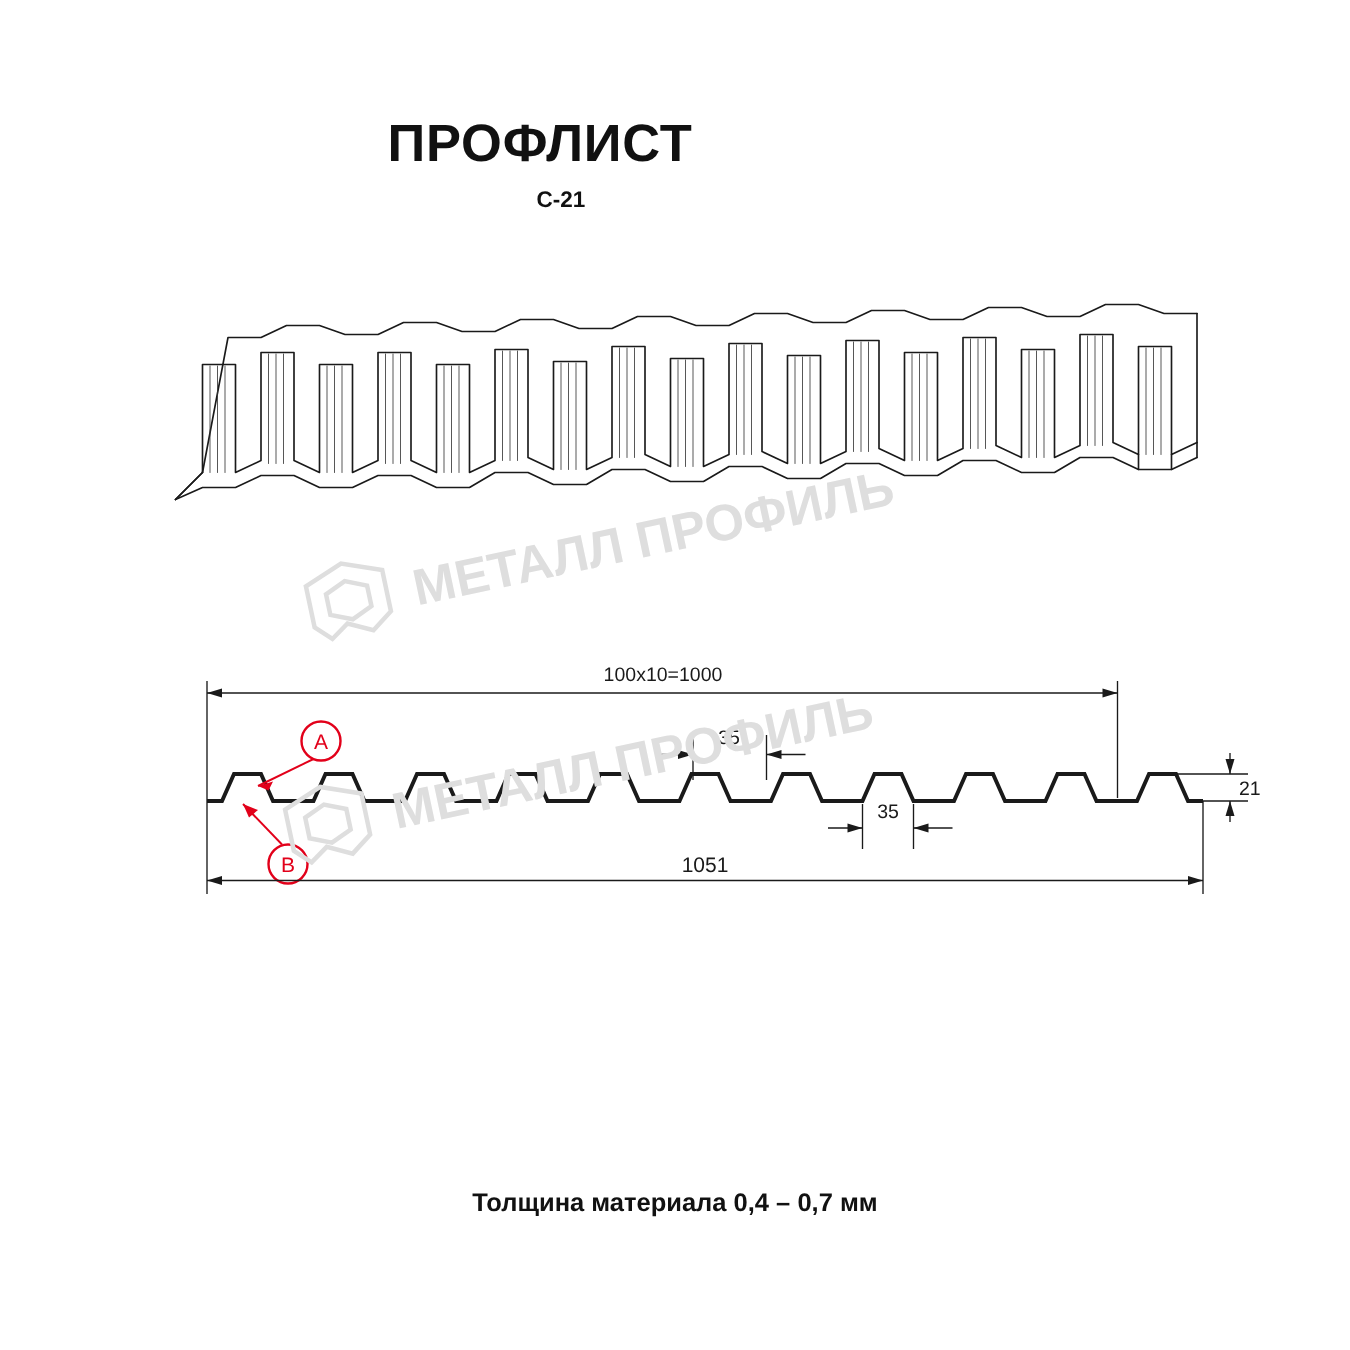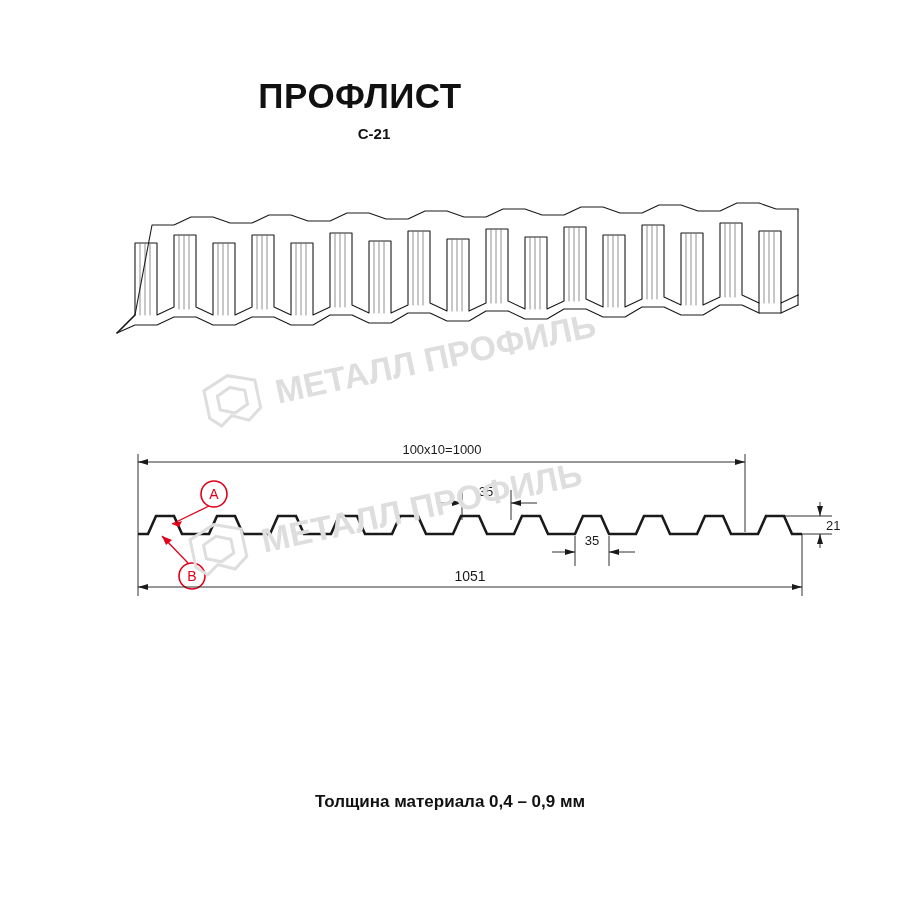--- a/index.html
+++ b/index.html
@@ -243,15 +243,15 @@
   <div class="wm wm-bottom">
     <svg width="530" height="110" viewBox="0 0 530 110">
       <g transform="rotate(-12 265 55)">
         <path d="M8 38 L34 28 L60 38 L60 66 L46 76 L30 68 L18 76 L8 66 Z" fill="none" stroke="#dedede" stroke-width="3"></path>
         <path d="M20 46 L34 40 L48 46 L48 60 L34 66 L20 60 Z" fill="none" stroke="#dedede" stroke-width="3"></path>
         <text x="78" y="66" font-family="'Liberation Sans', sans-serif" font-size="34" font-weight="bold" fill="#dedede">МЕТАЛЛ ПРОФИЛЬ</text>
       </g>
     </svg>
   </div>
 
-  <div class="footer-note">Толщина материала 0,4 – 0,9 мм</div>
+  <div class="footer-note">Толщина материала 0,4 – 0,7 мм</div>
 
 </div>
 
 </body></html>

